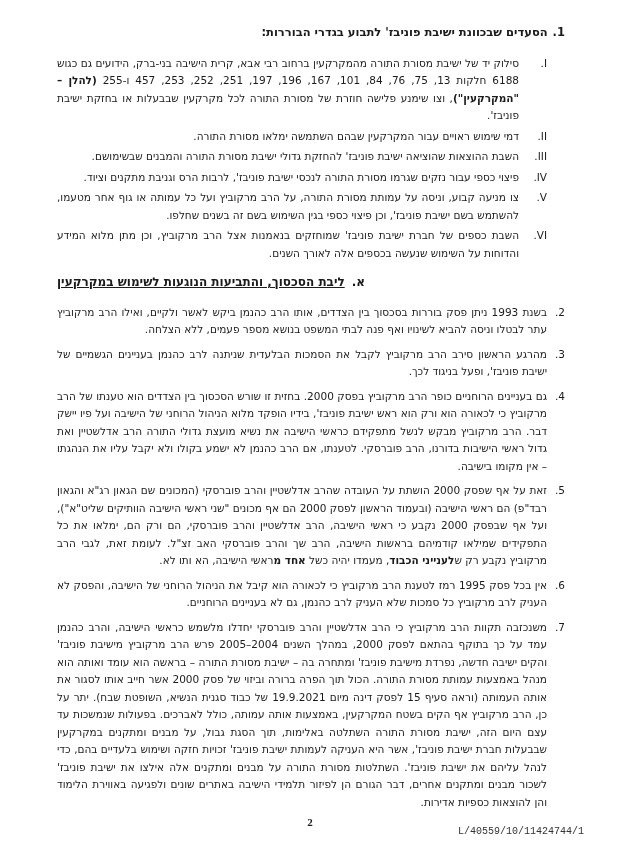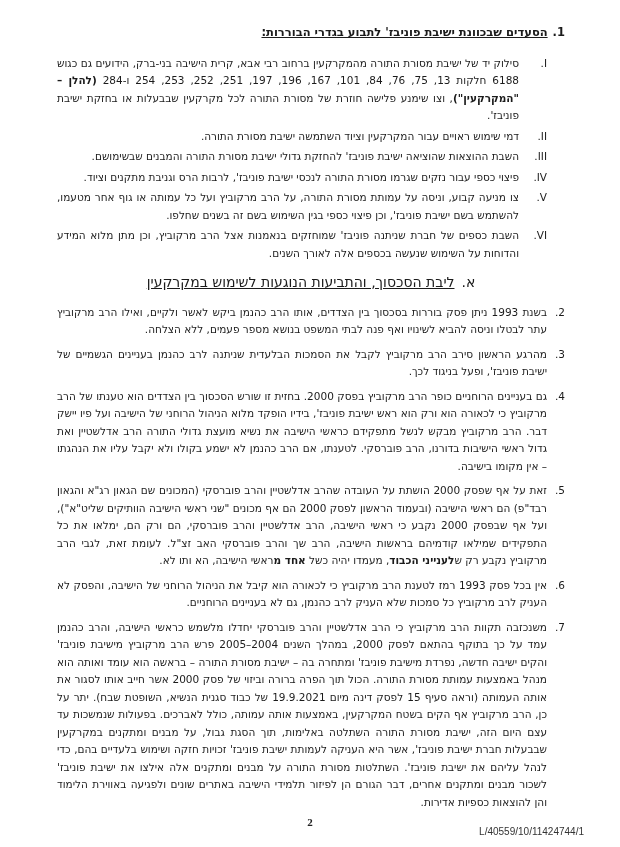--- a/index.html
+++ b/index.html
@@ -17,91 +17,91 @@
     position:absolute;
     top:24px;right:55px;left:57px;
     direction:rtl;
   }
   
   .title-row{
     display:flex;gap:5px;
     font-weight:bold;font-size:11.5px;
     margin-bottom:13px;
   }
-  .title-row .t-txt{text-decoration:underline;}
+  .title-row .t-txt{}
   
   .ritem{display:flex;margin-bottom:3px;}
   .rmark{flex:0 0 46px;text-align:right;padding-left:0;box-sizing:border-box;padding-right:18px;}
   .rtext{flex:1;text-align:justify;}
   
   .heading-row{
-    text-align:center;font-weight:normal;font-size:14px;
+    text-align:left;font-weight:bold;font-size:12px;
     margin:12px 0 12px 0;
   }
   .heading-row .h-num{margin-inline-end:7px;}
   .heading-row .h-txt{text-decoration:underline;}
   
   .pitem{display:flex;margin-bottom:7px;}
   .pmark{flex:0 0 18px;text-align:right;box-sizing:border-box;}
   .ptext{flex:1;text-align:justify;}
   .bold{font-weight:bold;}
   
   .page-num{
     position:absolute;bottom:16px;left:0;right:0;
     text-align:center;
     font-family:"Liberation Serif",serif;
     font-size:11px;font-weight:bold;color:#222;
   }
   .doc-ref{
     position:absolute;bottom:7px;right:36px;
     direction:ltr;
-    font-family:Liberation Sans, sans-serif;
+    font-family:Liberation Mono, monospace;
     font-size:10px;color:#333;
   }
 </style>
 </head>
 <body>
 
 <div class="page">
   <div class="doc">
 
     <div class="title-row">
       <span class="t-num">1.</span>
       <span class="t-txt">הסעדים שבכוונת ישיבת פוניבז' לתבוע בגדרי הבוררות:</span>
     </div>
 
     <div>
   <div class="ritem">
     <span class="rmark mark">I.</span>
-    <div class="rtext txt"><span>סילוק יד של ישיבת מסורת התורה מהמקרקעין ברחוב רבי אבא, קרית הישיבה בני-ברק, הידועים גם כגוש 6188 חלקות 13, 75, 76, 84, 101, 167, 196, 197, 251, 252, 253, 254 ו-284 </span><span class="bold">(להלן – "המקרקעין")</span><span>, וצו שימנע פלישה חוזרת של מסורת התורה לכל מקרקעין שבבעלות או בחזקת ישיבת פוניבז'.</span></div>
+    <div class="rtext txt"><span>סילוק יד של ישיבת מסורת התורה מהמקרקעין ברחוב רבי אבא, קרית הישיבה בני-ברק, הידועים גם כגוש 6188 חלקות 13, 75, 76, 84, 101, 167, 196, 197, 251, 252, 253, 457 ו-255 </span><span class="bold">(להלן – "המקרקעין")</span><span>, וצו שימנע פלישה חוזרת של מסורת התורה לכל מקרקעין שבבעלות או בחזקת ישיבת פוניבז'.</span></div>
   </div>
 
   <div class="ritem">
     <span class="rmark mark">II.</span>
-    <div class="rtext txt"><span>דמי שימוש ראויים עבור המקרקעין וציוד השתמשה ישיבת מסורת התורה.</span></div>
+    <div class="rtext txt"><span>דמי שימוש ראויים עבור המקרקעין שבהם השתמשה ימלאו מסורת התורה.</span></div>
   </div>
 
   <div class="ritem">
     <span class="rmark mark">III.</span>
     <div class="rtext txt"><span>השבת ההוצאות שהוציאה ישיבת פוניבז' להחזקת גדולי ישיבת מסורת התורה והמבנים שבשימושם.</span></div>
   </div>
 
   <div class="ritem">
     <span class="rmark mark">IV.</span>
     <div class="rtext txt"><span>פיצוי כספי עבור נזקים שגרמו מסורת התורה לנכסי ישיבת פוניבז', לרבות הרס וגניבת מתקנים וציוד.</span></div>
   </div>
 
   <div class="ritem">
     <span class="rmark mark">V.</span>
     <div class="rtext txt"><span>צו מניעה קבוע, וניסה על עמותת מסורת התורה, על הרב מרקוביץ ועל כל עמותה או גוף אחר מטעמו, להשתמש בשם ישיבת פוניבז', וכן פיצוי כספי בגין השימוש בשם זה בשנים שחלפו.</span></div>
   </div>
 
   <div class="ritem">
     <span class="rmark mark">VI.</span>
-    <div class="rtext txt"><span>השבת כספים של חברת שניתנה פוניבז' שמוחזקים בנאמנות אצל הרב מרקוביץ, וכן מתן מלוא המידע והדוחות על השימוש שנעשה בכספים אלה לאורך השנים.</span></div>
+    <div class="rtext txt"><span>השבת כספים של חברת ישיבת פוניבז' שמוחזקים בנאמנות אצל הרב מרקוביץ, וכן מתן מלוא המידע והדוחות על השימוש שנעשה בכספים אלה לאורך השנים.</span></div>
   </div>
 </div>
 
     <div class="heading-row">
       <span class="h-num">א.</span><span class="h-txt">ליבת הסכסוך, והתביעות הנוגעות לשימוש במקרקעין</span>
     </div>
 
     <div>
   <div class="pitem">
     <span class="pmark mark">2.</span>
@@ -118,21 +118,21 @@
     <div class="ptext txt"><span>גם בעניינים הרוחניים כופר הרב מרקוביץ בפסק 2000. בחזית זו שורש הסכסוך בין הצדדים הוא טענתו של הרב מרקוביץ כי לכאורה הוא ורק הוא ראש ישיבת פוניבז', בידיו הופקד מלוא הניהול הרוחני של הישיבה ועל פיו יישק דבר. הרב מרקוביץ מבקש לנשל מתפקידם כראשי הישיבה את נשיא מועצת גדולי התורה הרב אדלשטיין ואת גדול ראשי הישיבות בדורנו, הרב פוברסקי. לטענתו, אם הרב כהנמן לא ישמע בקולו ולא יקבל עליו את הנהגתו – אין מקומו בישיבה.</span></div>
   </div>
 
   <div class="pitem">
     <span class="pmark mark">5.</span>
     <div class="ptext txt"><span>זאת על אף שפסק 2000 הושתת על העובדה שהרב אדלשטיין והרב פוברסקי (המכונים שם הגאון רג"א והגאון רבד"פ) הם ראשי הישיבה (ובעמוד הראשון לפסק 2000 הם אף מכונים "שני ראשי הישיבה הוותיקים שליט"א"), ועל אף שבפסק 2000 נקבע כי ראשי הישיבה, הרב אדלשטיין והרב פוברסקי, הם ורק הם, ימלאו את כל התפקידים שמילאו קודמיהם בראשות הישיבה, הרב שך והרב פוברסקי האב זצ"ל. לעומת זאת, לגבי הרב מרקוביץ נקבע רק ש</span><span class="bold">לענייני הכבוד</span><span>, מעמדו יהיה כשל </span><span class="bold">אחד מ</span><span>ראשי הישיבה, הא ותו לא.</span></div>
   </div>
 
   <div class="pitem">
     <span class="pmark mark">6.</span>
-    <div class="ptext txt"><span>אין בכל פסק 1993 רמז לטענת הרב מרקוביץ כי לכאורה הוא קיבל את הניהול הרוחני של הישיבה, והפסק לא העניק לרב מרקוביץ כל סמכות שלא העניק לרב כהנמן, גם לא בעניינים הרוחניים.</span></div>
+    <div class="ptext txt"><span>אין בכל פסק 1995 רמז לטענת הרב מרקוביץ כי לכאורה הוא קיבל את הניהול הרוחני של הישיבה, והפסק לא העניק לרב מרקוביץ כל סמכות שלא העניק לרב כהנמן, גם לא בעניינים הרוחניים.</span></div>
   </div>
 
   <div class="pitem">
     <span class="pmark mark">7.</span>
     <div class="ptext txt"><span>משנכזבה תקוות הרב מרקוביץ כי הרב אדלשטיין והרב פוברסקי יחדלו מלשמש כראשי הישיבה, והרב כהנמן עמד על כך בתוקף בהתאם לפסק 2000, במהלך השנים 2004–2005 פרש הרב מרקוביץ מישיבת פוניבז' והקים ישיבה חדשה, נפרדת מישיבת פוניבז' ומתחרה בה – ישיבת מסורת התורה – בראשה הוא עומד ואותה הוא מנהל באמצעות עמותת מסורת התורה. הכול תוך הפרה ברורה וביזוי של פסק 2000 אשר חייב אותו לסגור את אותה העמותה (וראה סעיף 15 לפסק דינה מיום 19.9.2021 של כבוד סגנית הנשיא, השופטת שבח). יתר על כן, הרב מרקוביץ אף הקים בשטח המקרקעין, באמצעות אותה עמותה, כולל לאברכים. בפעולות שנמשכות עד עצם היום הזה, ישיבת מסורת התורה השתלטה באלימות, תוך הסגת גבול, על מבנים ומתקנים במקרקעין שבבעלות חברת ישיבת פוניבז', אשר היא העניקה לעמותת ישיבת פוניבז' זכויות חזקה ושימוש בלעדיים בהם, כדי לנהל עליהם את ישיבת פוניבז'. השתלטות מסורת התורה על מבנים ומתקנים אלה אילצו את ישיבת פוניבז' לשכור מבנים ומתקנים אחרים, דבר הגורם הן לפיזור תלמידי הישיבה באתרים שונים ולפגיעה באווירת הלימוד והן להוצאות כספיות אדירות.</span></div>
   </div>
 </div>
 
   </div>
 

